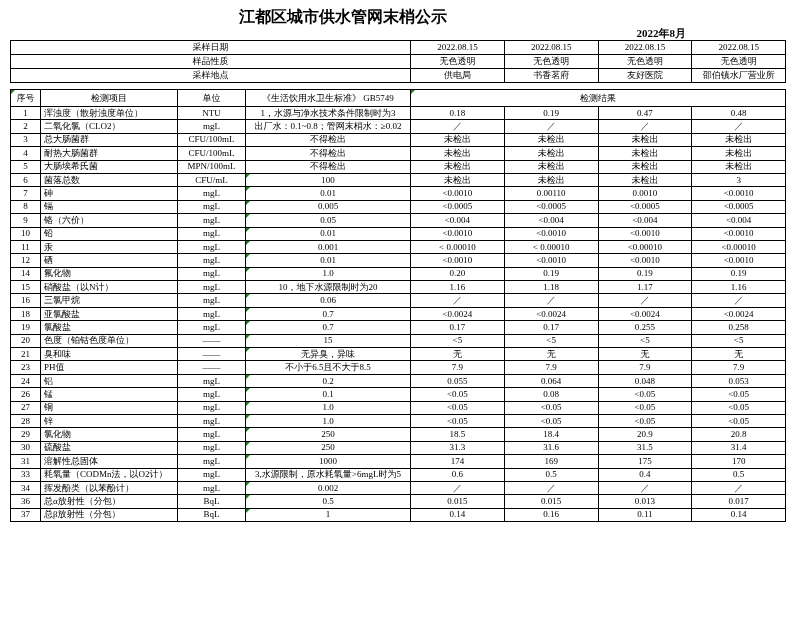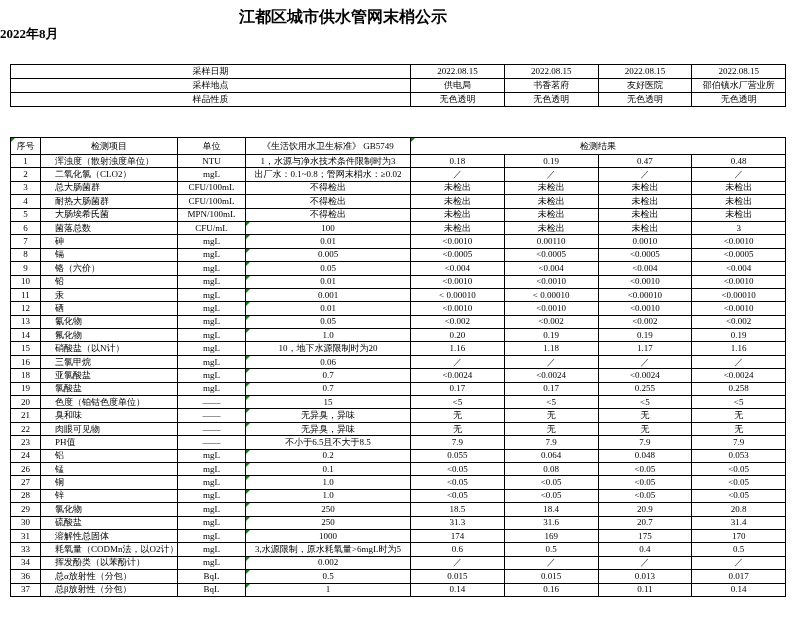--- a/index.html
+++ b/index.html
@@ -8,40 +8,39 @@
     font-family:"Liberation Serif","DejaVu Serif",serif;
     color:#000;
   }
   .page{width:686px;height:627px;position:relative;}
   .title{
     text-align:center;font-weight:bold;font-size:16px;
     padding-top:7px;line-height:20px;
     font-family:"Liberation Sans","DejaVu Sans",sans-serif;
   }
   .subtitle{
-    text-align:left;font-weight:bold;font-size:13px;line-height:13px;
+    text-align:right;font-weight:bold;font-size:11px;line-height:13px;
   }
   table{
     border-collapse:collapse;table-layout:fixed;
     margin-left:10px;width:775px;
     font-size:9px;
-    margin-top:24px;
   }
   td{
     border:1px solid #000;
     text-align:center;vertical-align:middle;
     padding:0;line-height:11px;height:13px;
     white-space:nowrap;overflow:hidden;
     position:relative;
   }
   .info-table td{height:13px;}
   .gap{height:3px;}
   .results-table td{height:12.4px;}
   .results-table tr.head td{height:16px;}
-  td.left{text-align:left;padding-left:14px;}
+  td.left{text-align:left;padding-left:3px;}
   td.marker::before{
     content:"";position:absolute;left:0;top:0;width:0;height:0;
     border-top:4px solid #1e7a1e;border-right:4px solid transparent;
   }
 </style>
 </head>
 <body>
 
 <div class="page">
 
@@ -58,32 +57,32 @@
     </colgroup>
     <tbody>
         <tr>
       <td>采样日期</td>
       <td>2022.08.15</td>
       <td>2022.08.15</td>
       <td>2022.08.15</td>
       <td>2022.08.15</td>
     </tr>
     <tr>
+      <td>样品性质</td>
+      <td>无色透明</td>
+      <td>无色透明</td>
+      <td>无色透明</td>
+      <td>无色透明</td>
+    </tr>
+    <tr>
       <td>采样地点</td>
       <td>供电局</td>
       <td>书香茗府</td>
       <td>友好医院</td>
       <td>邵伯镇水厂营业所</td>
-    </tr>
-    <tr>
-      <td>样品性质</td>
-      <td>无色透明</td>
-      <td>无色透明</td>
-      <td>无色透明</td>
-      <td>无色透明</td>
     </tr>
   </tbody>
     </table>
 
   <div class="gap"></div>
 
 
   <div class="gap"></div>
 
   <table class="results-table">
@@ -219,30 +218,20 @@
           <td>12</td>
           <td class="left">硒</td>
           <td>mgL</td>
           <td class="marker">0.01</td>
           <td>&lt;0.0010</td>
           <td>&lt;0.0010</td>
           <td>&lt;0.0010</td>
           <td>&lt;0.0010</td>
         </tr>
         <tr>
-          <td>13</td>
-          <td class="left">氰化物</td>
-          <td>mgL</td>
-          <td class="marker">0.05</td>
-          <td>&lt;0.002</td>
-          <td>&lt;0.002</td>
-          <td>&lt;0.002</td>
-          <td>&lt;0.002</td>
-        </tr>
-        <tr>
           <td>14</td>
           <td class="left">氟化物</td>
           <td>mgL</td>
           <td class="marker">1.0</td>
           <td>0.20</td>
           <td>0.19</td>
           <td>0.19</td>
           <td>0.19</td>
         </tr>
         <tr>
@@ -299,30 +288,20 @@
           <td>21</td>
           <td class="left">臭和味</td>
           <td>——</td>
           <td class="marker">无异臭，异味</td>
           <td>无</td>
           <td>无</td>
           <td>无</td>
           <td>无</td>
         </tr>
         <tr>
-          <td>22</td>
-          <td class="left">肉眼可见物</td>
-          <td>——</td>
-          <td class="marker">无异臭，异味</td>
-          <td>无</td>
-          <td>无</td>
-          <td>无</td>
-          <td>无</td>
-        </tr>
-        <tr>
           <td>23</td>
           <td class="left">PH值</td>
           <td>——</td>
           <td>不小于6.5且不大于8.5</td>
           <td>7.9</td>
           <td>7.9</td>
           <td>7.9</td>
           <td>7.9</td>
         </tr>
         <tr>
@@ -375,21 +354,21 @@
           <td>20.9</td>
           <td>20.8</td>
         </tr>
         <tr>
           <td>30</td>
           <td class="left">硫酸盐</td>
           <td>mgL</td>
           <td class="marker">250</td>
           <td>31.3</td>
           <td>31.6</td>
-          <td>20.7</td>
+          <td>31.5</td>
           <td>31.4</td>
         </tr>
         <tr>
           <td>31</td>
           <td class="left">溶解性总固体</td>
           <td>mgL</td>
           <td class="marker">1000</td>
           <td>174</td>
           <td>169</td>
           <td>175</td>

